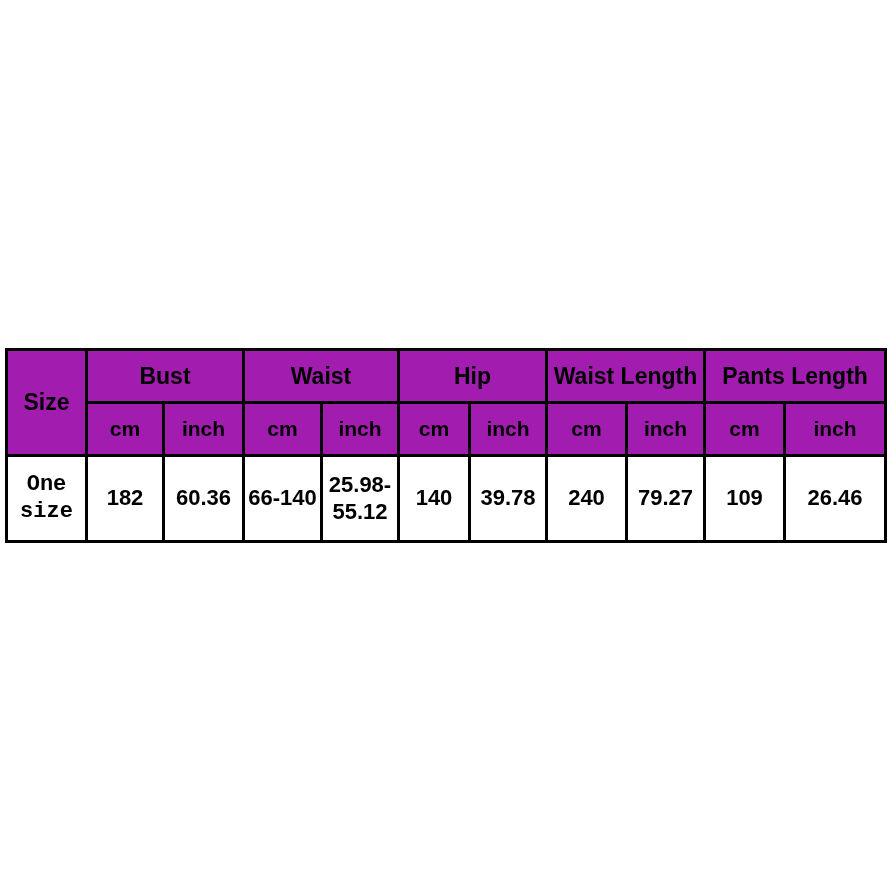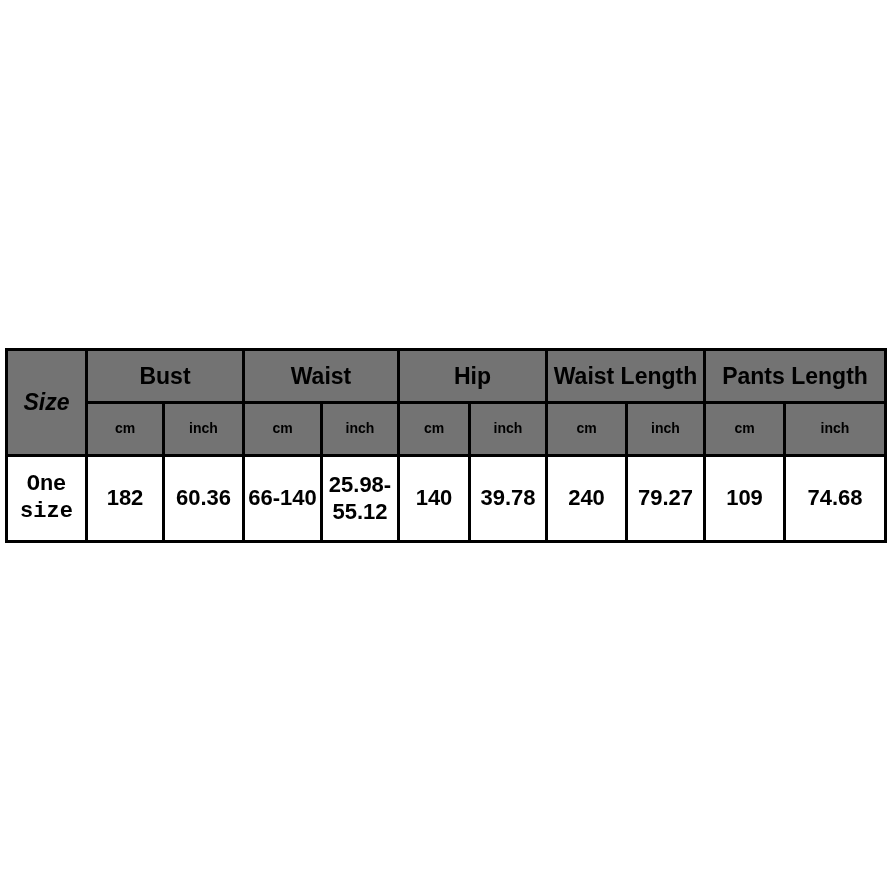--- a/index.html
+++ b/index.html
@@ -41,39 +41,38 @@
     border: 3px solid #000000;
     text-align: center;
     vertical-align: middle;
     color: #000000;
     font-weight: bold;
     padding: 0 2px;
     line-height: 1.22;
   }
 
   table.size-chart thead th {
-    background: #737373;
+    background: #a21caf;
   }
 
   
   tr.group-row th {
     height: 50px;
     font-size: 23px;
   }
 
   
   tr.unit-row th {
     height: 50px;
-    font-size: 14px;
+    font-size: 21px;
   }
 
   
   th.size-head {
     font-size: 21px;
-    font-style: italic;
   }
 
   
   tr.data-row td {
     background: #ffffff;
     height: 83px;
     font-size: 22px;
   }
 
   td.size-label {
@@ -143,19 +142,19 @@
           <td class="size-label">One size</td>
           <td>182</td>
           <td>60.36</td>
           <td>66-140</td>
           <td>25.98-55.12</td>
           <td>140</td>
           <td>39.78</td>
           <td>240</td>
           <td>79.27</td>
           <td>109</td>
-          <td>74.68</td>
+          <td>26.46</td>
         </tr>
       </tbody>
     </table>
   </div>
 
 </div>
 
 </body></html>

